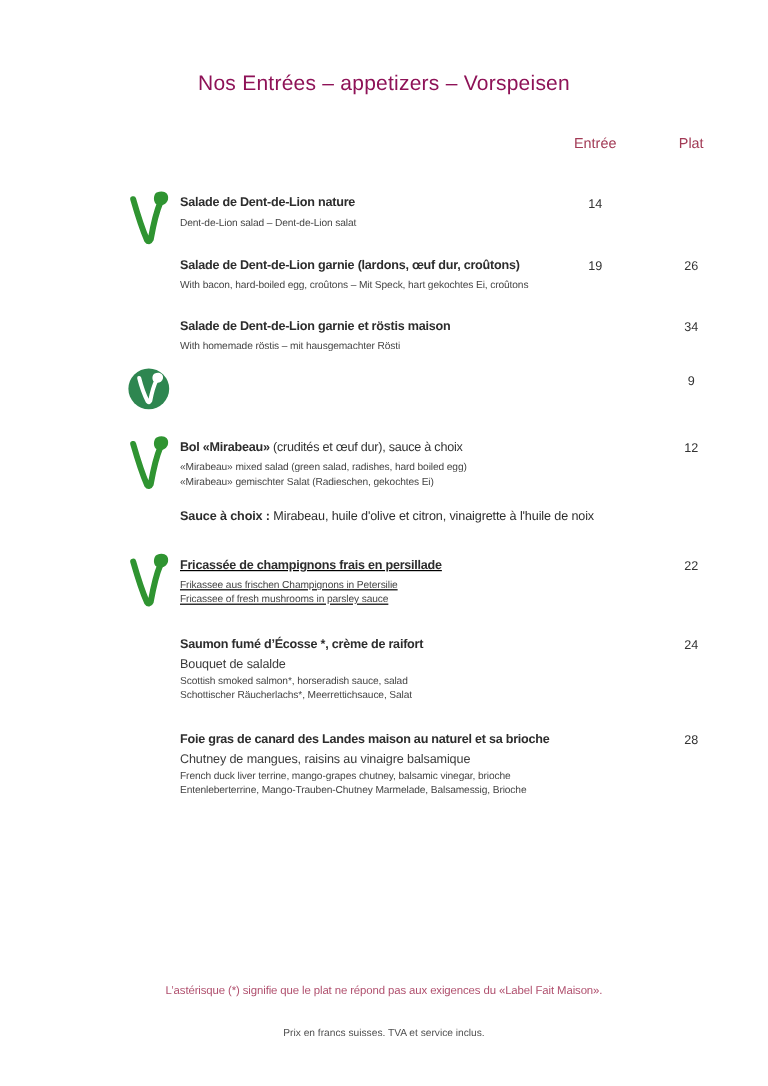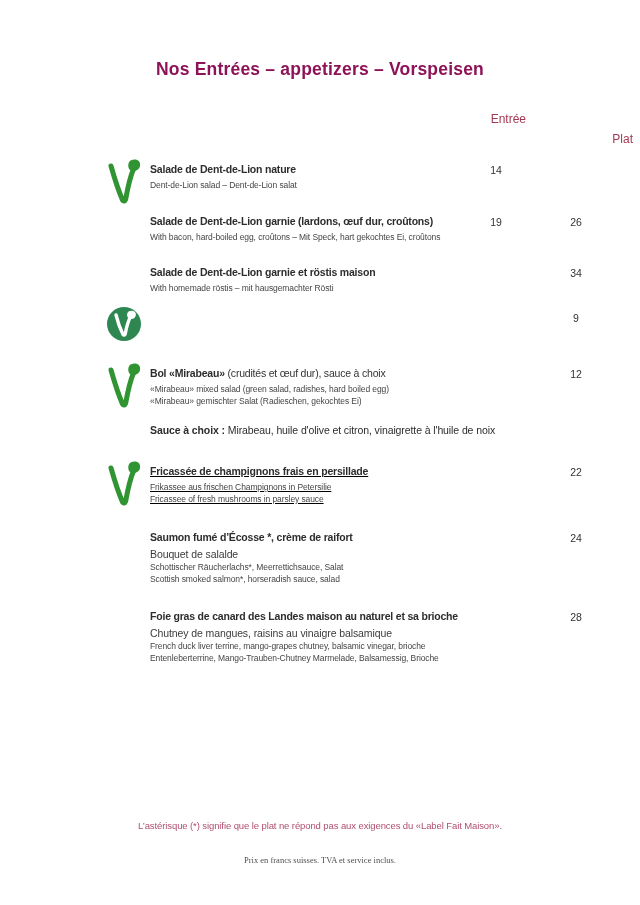--- a/index.html
+++ b/index.html
@@ -3,27 +3,27 @@
 <meta charset="utf-8">
 <style>
   html,body{margin:0;padding:0;}
   body{
     width:640px;height:905px;background:#ffffff;position:relative;
     font-family:"Liberation Sans","DejaVu Sans",sans-serif;
     -webkit-font-smoothing:antialiased;overflow:hidden;
   }
   .page-title{
     position:absolute;top:59px;left:0;width:640px;text-align:center;
-    font-size:17.5px;font-weight:bold;color:#8e1257;letter-spacing:0.2px;
+    font-size:17.5px;font-weight:normal;color:#8e1257;letter-spacing:0.2px;
   }
   .col-head{
-    position:absolute;top:112px;font-size:12px;color:#a23a55;text-align:right;width:60px;
+    position:absolute;top:112px;font-size:12px;color:#a23a55;text-align:center;width:60px;
   }
   .col-head.entree{left:466px;}
-  .col-head.plat{left:573px;margin-top:20px;}
+  .col-head.plat{left:546px;}
   .item{position:absolute;left:0;width:640px;}
   .item .text{margin-left:150px;width:330px;}
   .t{
     font-size:10.5px;font-weight:bold;color:#2d2d2d;line-height:13px;
     letter-spacing:-0.2px;white-space:nowrap;margin-bottom:3px;
   }
   .t .reg{font-weight:normal;color:#333;}
   .m{font-size:10.5px;color:#3b3b3b;line-height:14px;letter-spacing:-0.1px;}
   .s{font-size:8.5px;color:#454545;line-height:12px;letter-spacing:-0.1px;}
   .price{
@@ -38,21 +38,21 @@
     position:absolute;top:424px;left:150px;font-size:10.5px;color:#2d2d2d;
     letter-spacing:-0.1px;white-space:nowrap;
   }
   .sauce-note b{font-weight:bold;}
   .footer-asterisk{
     position:absolute;top:820px;left:0;width:640px;text-align:center;
     font-size:9.5px;color:#b0506e;letter-spacing:-0.1px;
   }
   .footer-price{
     position:absolute;top:855px;left:0;width:640px;text-align:center;
-    font-size:8.5px;color:#4f4f4f;font-family:Liberation Serif, serif;
+    font-size:8.5px;color:#4f4f4f;
   }
   
   .i1{top:163px;} .i2{top:215px;} .i3{top:266px;} .i4{top:311px;}
   .i5{top:367px;} .i6{top:465px;text-decoration:underline;} .i7{top:531px;} .i8{top:610px;}
 </style>
 </head>
 <body>
 
 <div class="page-title">Nos Entrées – appetizers – Vorspeisen</div>
 
@@ -137,22 +137,22 @@
     <div class="s">Fricassee of fresh mushrooms in parsley sauce</div>
   </div>
   <span class="price pe"></span>
   <span class="price pp">22</span>
 </div>
 
 <div class="item i7">
   <div class="text">
     <div class="t"><b>Saumon fumé d’Écosse *, crème de raifort</b><span class="reg"></span></div>
     <div class="m">Bouquet de salalde</div>
+    <div class="s">Scottish smoked salmon*, horseradish sauce, salad</div>
     <div class="s">Schottischer Räucherlachs*, Meerrettichsauce,  Salat</div>
-    <div class="s">Scottish smoked salmon*, horseradish sauce, salad</div>
   </div>
   <span class="price pe"></span>
   <span class="price pp">24</span>
 </div>
 
 <div class="item i8">
   <div class="text">
     <div class="t"><b>Foie gras de canard des Landes maison au naturel et sa brioche</b><span class="reg"></span></div>
     <div class="m">Chutney de mangues, raisins au vinaigre balsamique</div>
     <div class="s">French duck liver terrine, mango-grapes chutney, balsamic vinegar, brioche</div>

